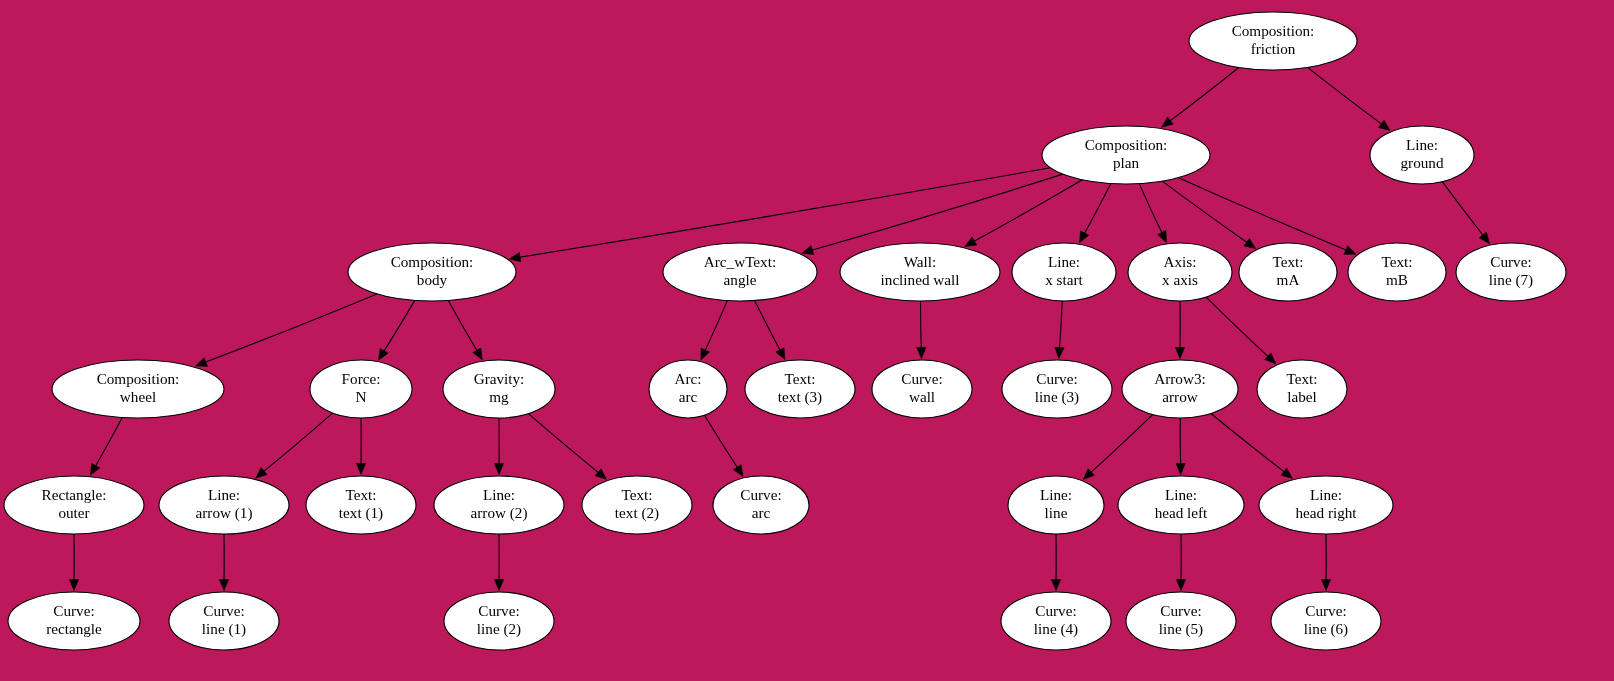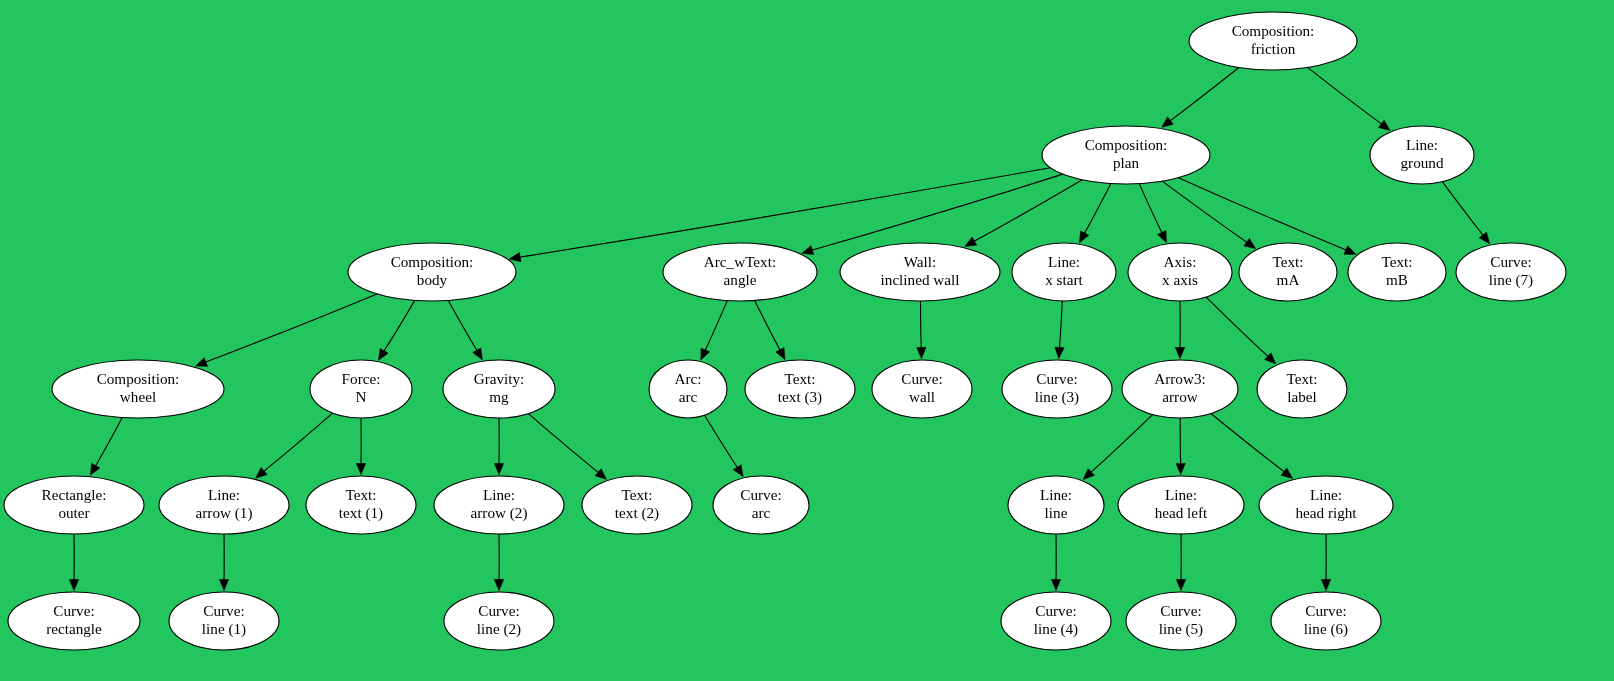--- a/index.html
+++ b/index.html
@@ -4,21 +4,21 @@
 <style>
   html, body {
     margin: 0;
     padding: 0;
     background: #ffffff;
   }
   #graph-root {
     position: relative;
     width: 1614px;
     height: 681px;
-    background: #22c55e;
+    background: #be185d;
     overflow: hidden;
     font-family: "Liberation Serif", "DejaVu Serif", serif;
   }
   svg#graph-svg {
     display: block;
     width: 1614px;
     height: 681px;
   }
   .node-ellipse {
     fill: #ffffff;

